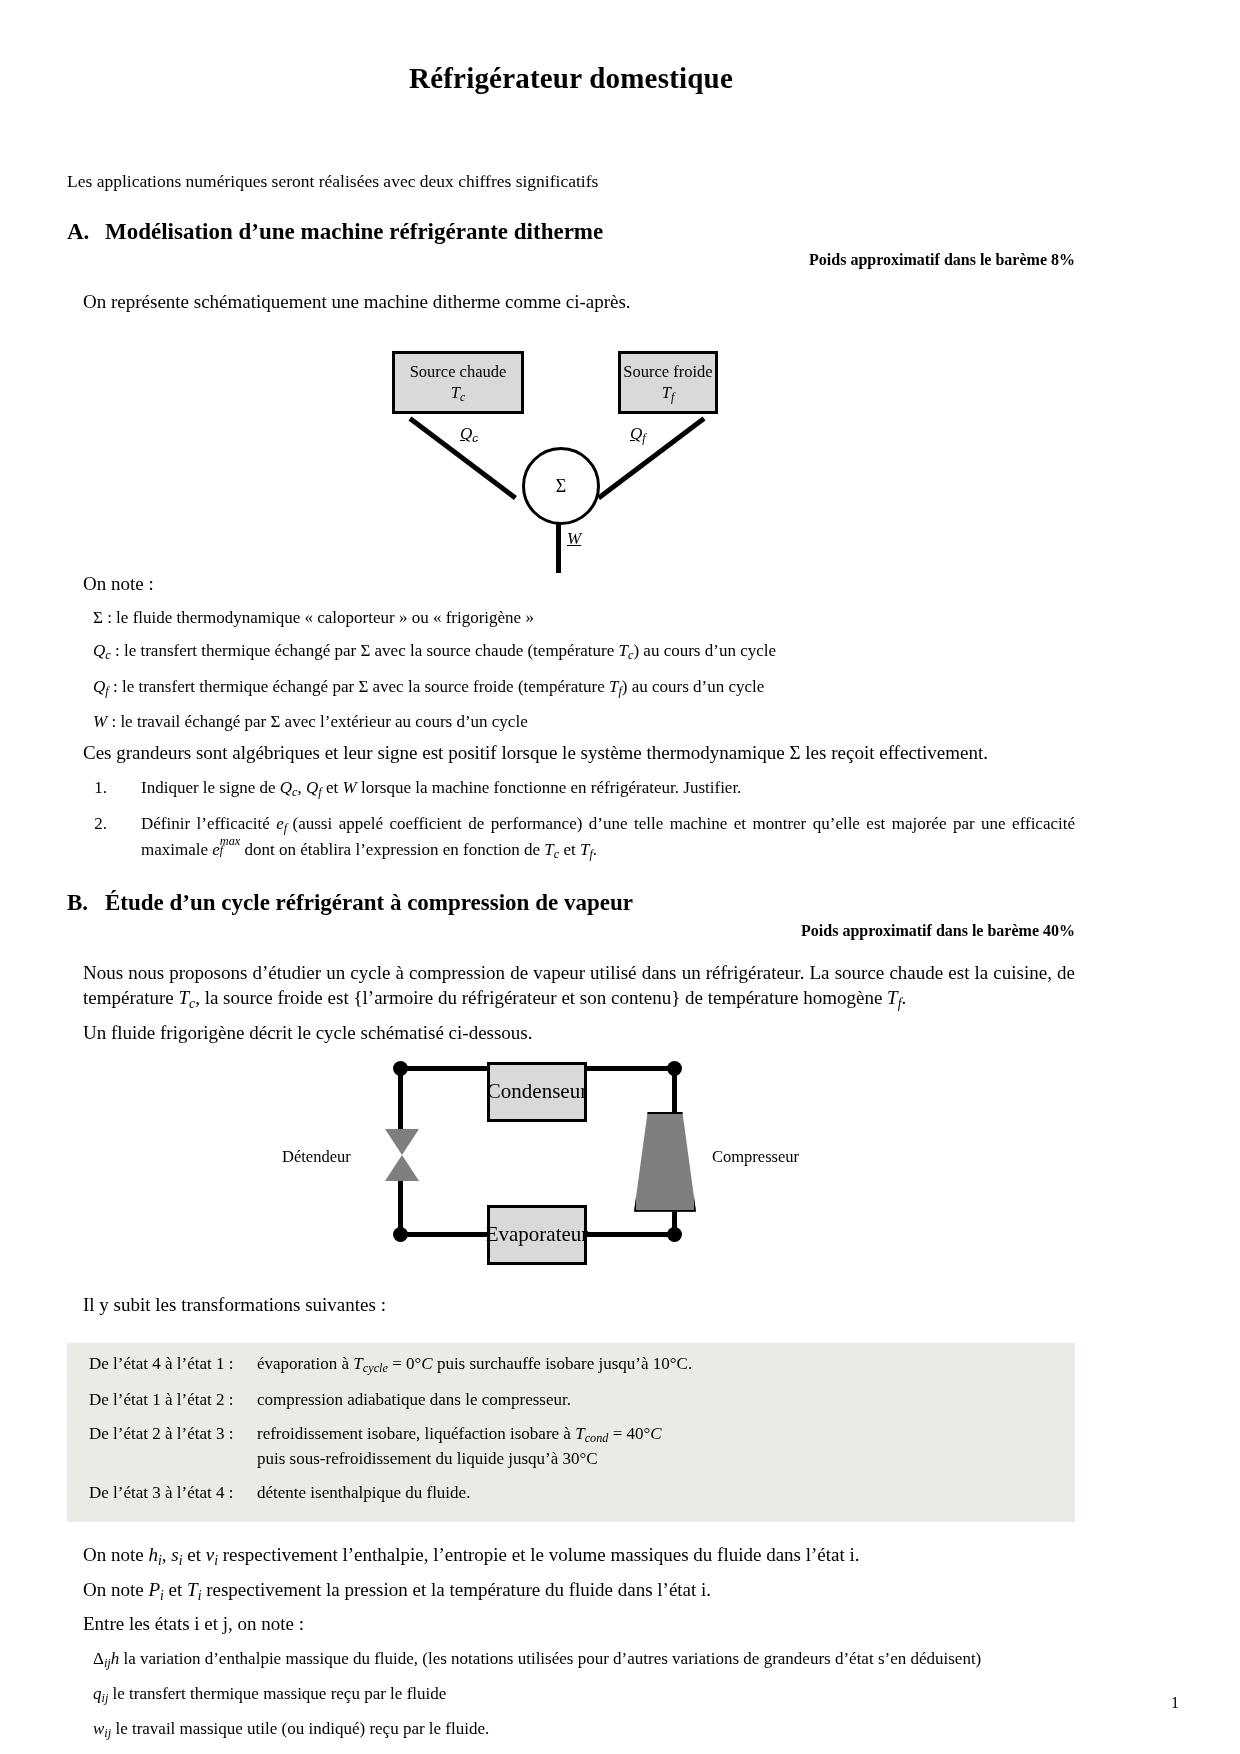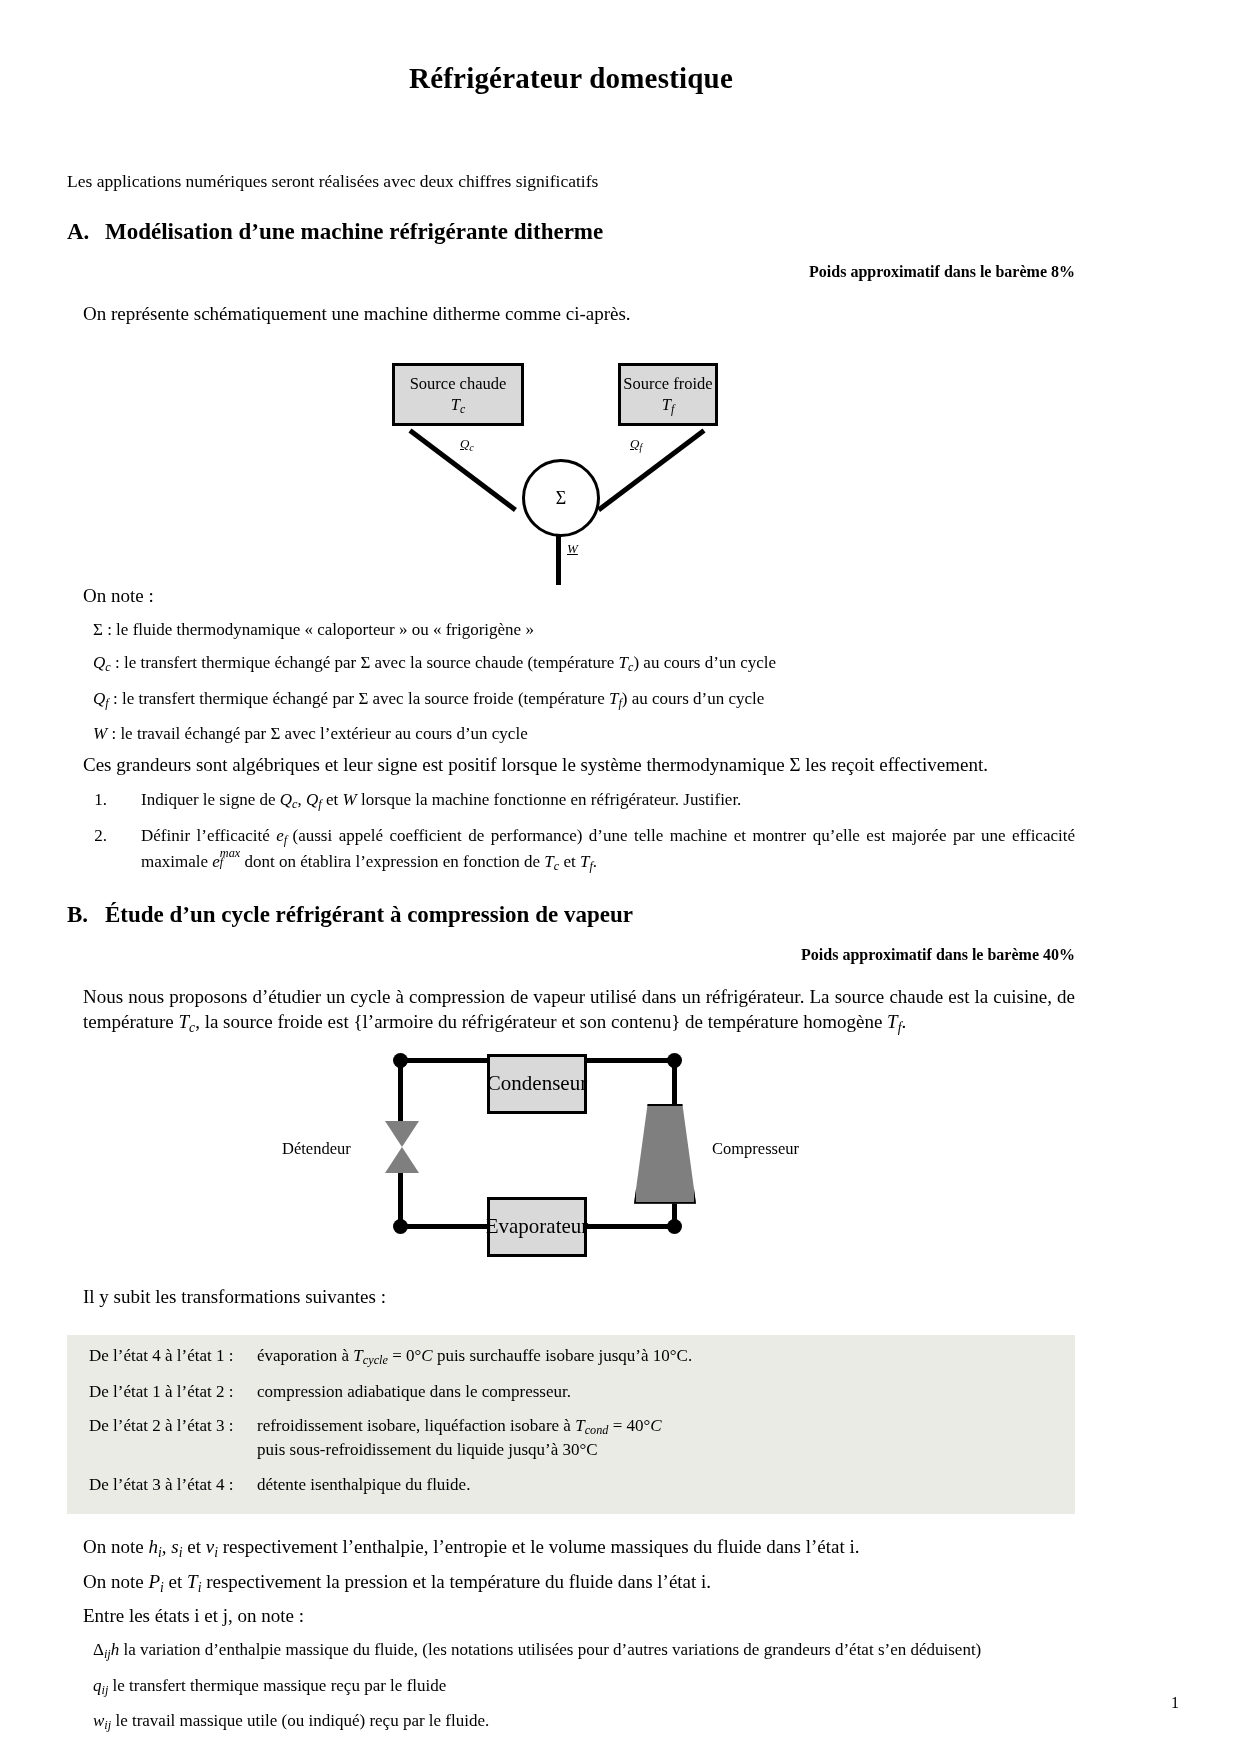--- a/index.html
+++ b/index.html
@@ -49,21 +49,21 @@
   }
   .section-head .letter {
     width: 38px;
     flex: 0 0 38px;
   }
 
   .weight-line {
     font-size: 16px;
     font-weight: bold;
     text-align: right;
-    margin-top: 18px;
+    margin-top: 6px;
   }
 
   p.body-text {
     font-size: 19px;
     margin: 20px 0 0 16px;
     line-height: 1.32;
   }
   p.body-text.justify { text-align: justify; }
   p.tight { margin-top: 7px; }
 
@@ -150,21 +150,21 @@
     position: absolute;
     background: #000;
     height: 5px;
     transform-origin: 0 50%;
   }
   .leg-qc { left: 343px; top: 92px; width: 132px; transform: rotate(37deg); }
   .leg-qf { left: 637px; top: 92px; width: 132px; transform: rotate(143deg); }
   .leg-w  { left: 489px; top: 193px; width: 5px; height: 56px; }
   .lbl {
     position: absolute;
-    font-size: 13px;
+    font-size: 17px;
     font-style: italic;
     text-decoration: underline;
   }
   .lbl-qc { left: 393px; top: 100px; }
   .lbl-qf { left: 563px; top: 100px; }
   .lbl-w  { left: 500px; top: 205px; }
 
   
   .cycle {
     position: relative;
@@ -298,20 +298,21 @@
 
     <div class="section-head">
       <span class="letter">B.</span>
       <span>Étude d’un cycle réfrigérant à compression de vapeur</span>
     </div>
 
     <div class="weight-line">Poids approximatif dans le barème 40%</div>
 
     <p class="body-text justify">Nous nous proposons d’étudier un cycle à compression de vapeur utilisé dans un réfrigérateur. La source chaude est la cuisine, de température <i>T<span class="sub">c</span></i>, la source froide est {l’armoire du réfrigérateur et son contenu} de température homogène <i>T<span class="sub">f</span></i>.</p>
 
+    <p class="body-text tight">Un fluide frigorigène décrit le cycle schématisé ci-dessous.</p>
 
     <div class="cycle">
 
       <div class="pipe" style="left:330px; top:9px; width:98px; height:5px;"></div>
       <div class="pipe" style="left:512px; top:9px; width:98px; height:5px;"></div>
 
       <div class="pipe" style="left:330px; top:175px; width:98px; height:5px;"></div>
       <div class="pipe" style="left:512px; top:175px; width:98px; height:5px;"></div>
 
       <div class="pipe" style="left:331px; top:9px; width:5px; height:66px;"></div>

